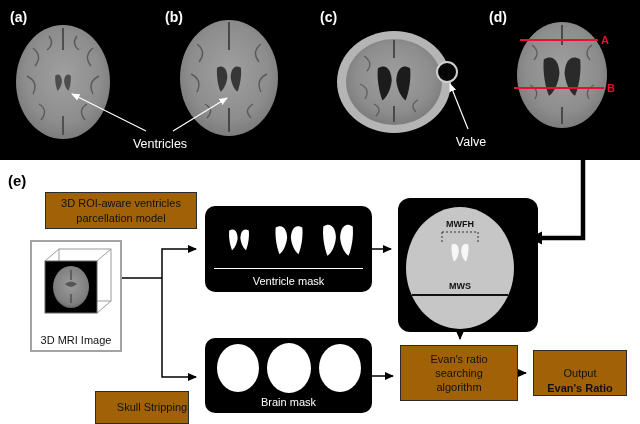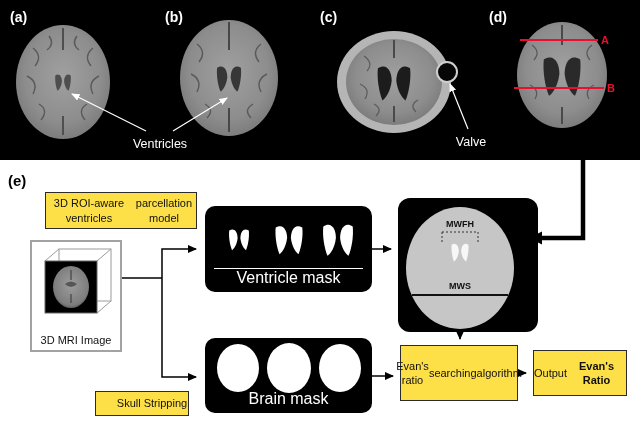--- a/index.html
+++ b/index.html
@@ -7,41 +7,41 @@
          font-family:"Liberation Sans", sans-serif; overflow:hidden; }
 
   
   .top { position:absolute; left:0; top:0; width:640px; height:160px; background:#000; }
 
   
   .bottom { position:absolute; left:0; top:160px; width:640px; height:264px; background:#fff; }
   .connectors { position:absolute; left:0; top:0; }
   .conn { fill:none; stroke:#000; stroke-width:1.5; }
 
-  .box { position:absolute; border:1px solid #2b2b2b; background:#fde047;
-         display:flex; align-items:center; justify-content:center;
+  .box { position:absolute; border:1px solid #2b2b2b; background:#a16207;
+         display:flex; flex-direction:column; align-items:center; justify-content:center;
          text-align:center; font-size:11px; line-height:1.3; color:#111; box-sizing:border-box; }
   .box span { display:block; }
   .roi    { left:45px;  top:32px;  width:152px; height:37px; }
-  .skull  { left:95px;  top:231px; width:94px;  height:25px;padding-left:20px; }
+  .skull  { left:95px;  top:231px; width:94px;  height:33px;padding-left:20px; }
   .evans  { left:400px; top:185px; width:118px; height:56px; }
   .output { left:533px; top:190px; width:94px;  height:46px;justify-content:flex-end; }
   .bold   { font-weight:bold; }
 
   .plabel-e { position:absolute; left:8px; top:12px; font-size:15px; font-weight:bold; color:#000; }
 
   .mri { position:absolute; left:30px; top:80px; width:92px; height:112px;
          border:2px solid #a3a3a3; box-sizing:border-box; }
   .mri-label { position:absolute; bottom:4px; left:0; width:100%; text-align:center; font-size:11px; color:#111; }
 
   .mask { position:absolute; background:#000; border-radius:10px; }
   .vmask { left:205px; top:46px;  width:167px; height:86px; }
   .bmask { left:205px; top:178px; width:167px; height:75px; }
   .mask-label { position:absolute; bottom:5px; left:0; width:100%; text-align:center;
-                color:#fff; font-size:16px; }
+                color:#fff; font-size:11px; }
   .mask-sep { position:absolute; left:9px; right:9px; bottom:23px; height:1px; background:#fff; }
   .vshapes { position:absolute; left:0; top:4px; }
   .bshapes { position:absolute; left:0; top:3px; }
 
   .mwfh-box { position:absolute; left:398px; top:38px; width:140px; height:134px;
               background:#000; border-radius:12px; }
 </style>
 </head>
 <body>
 

